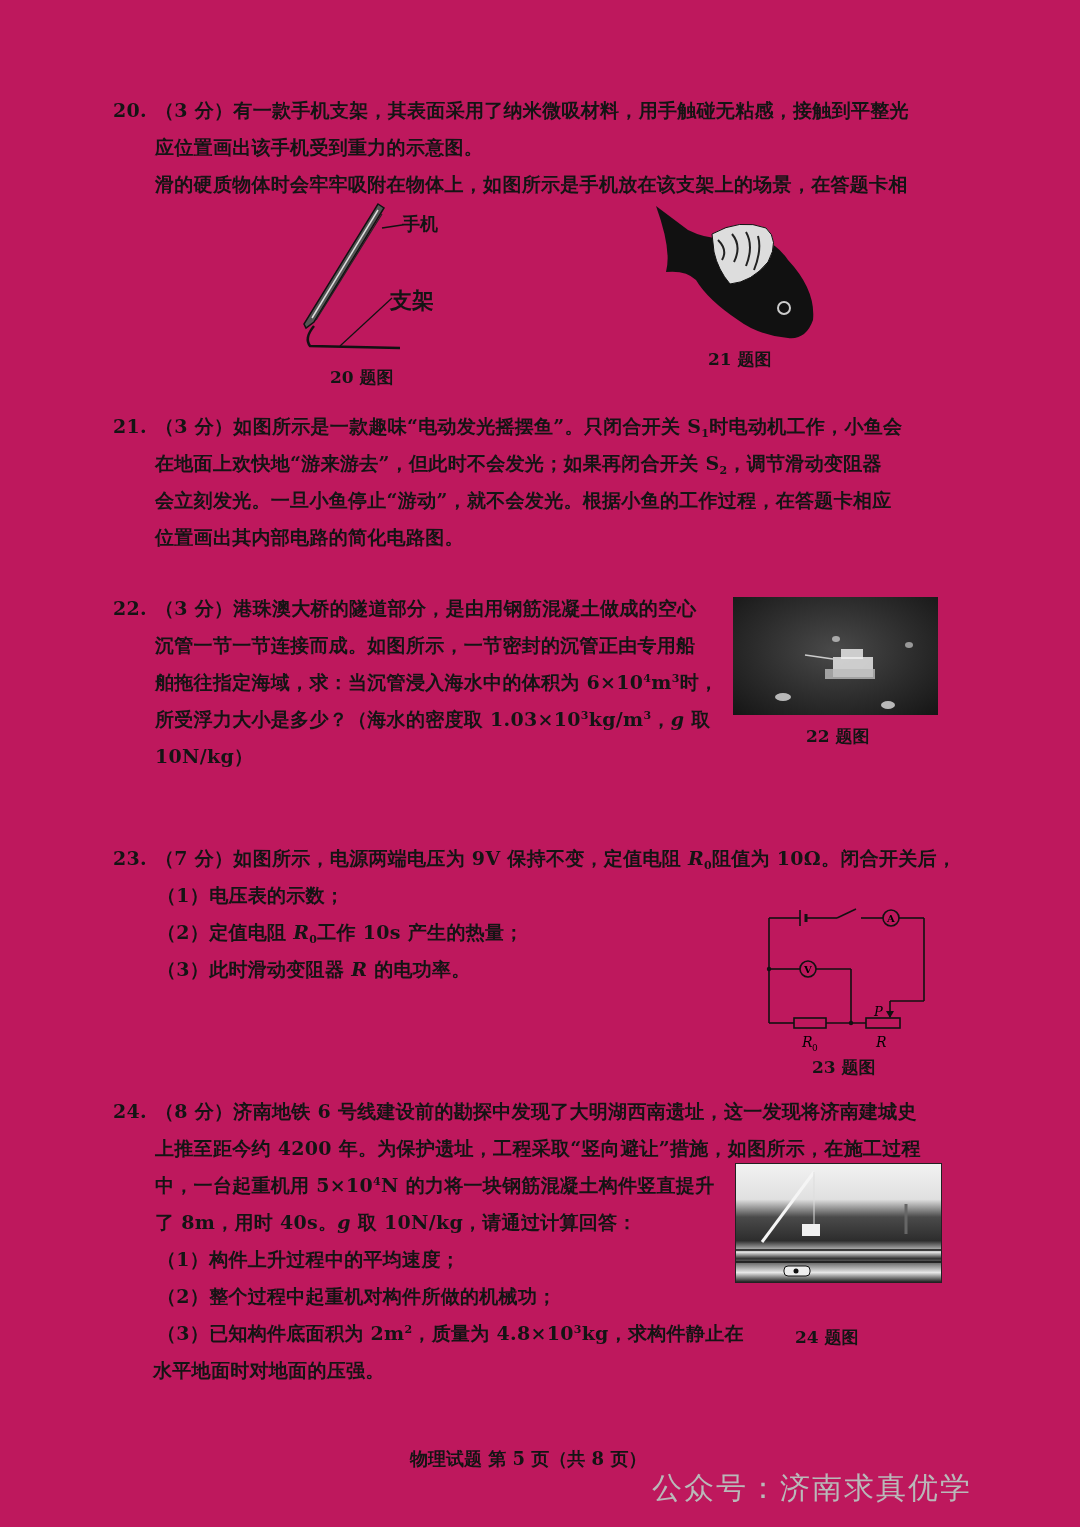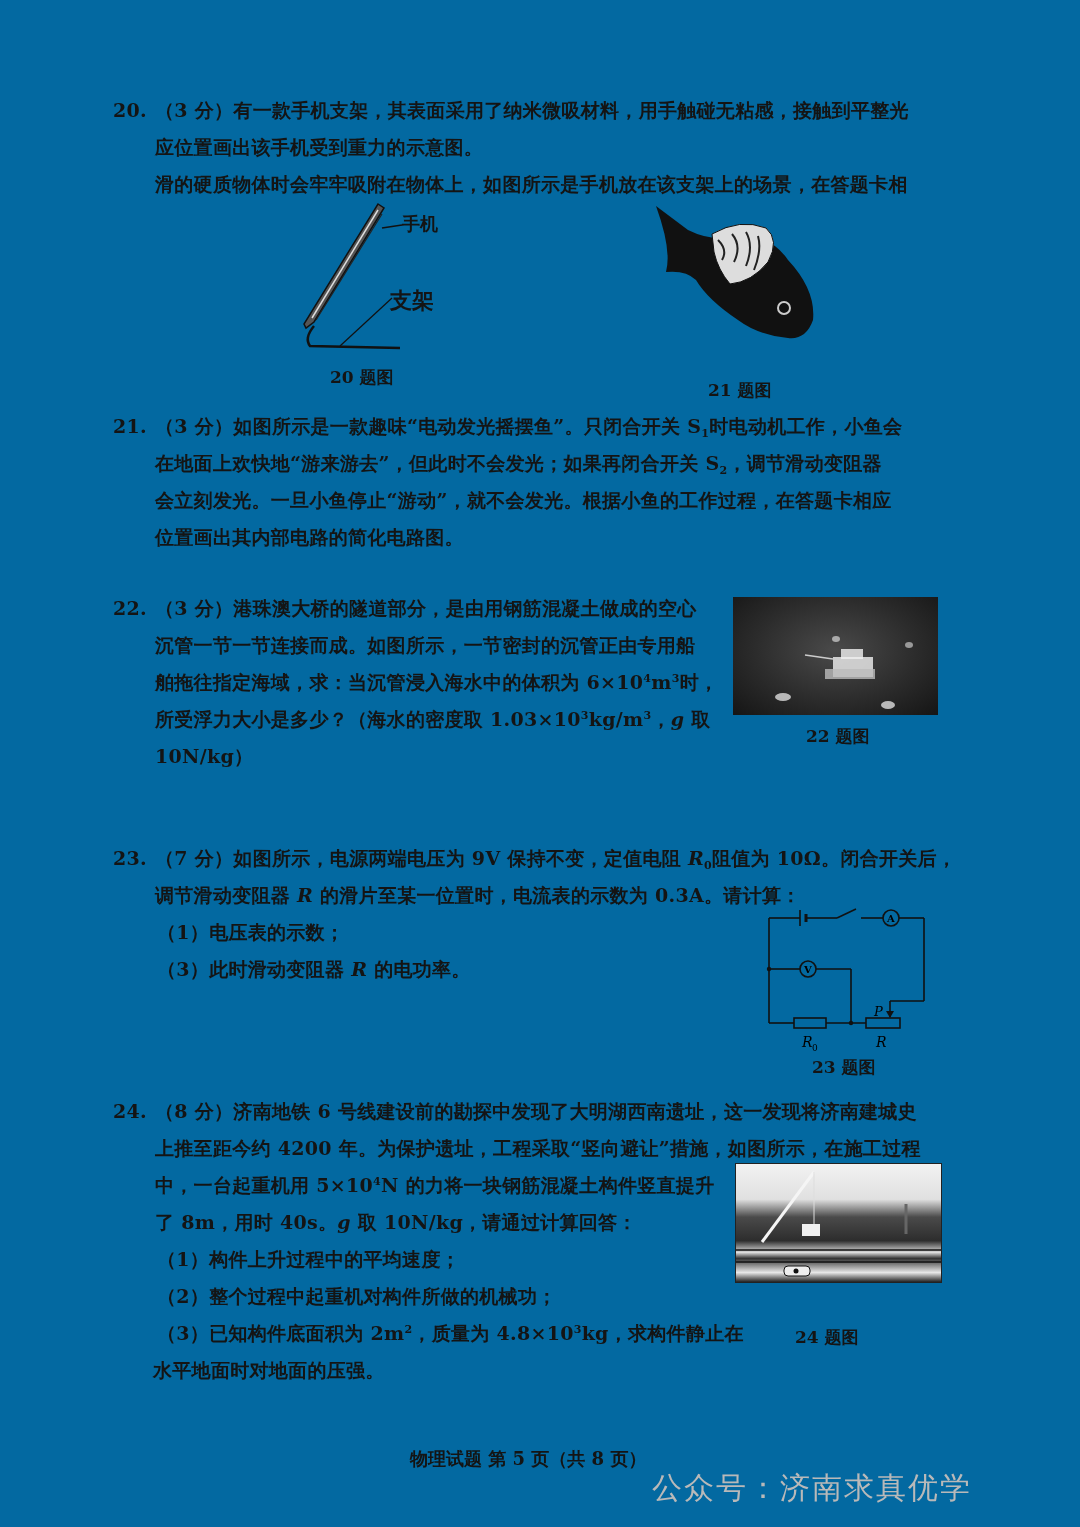--- a/index.html
+++ b/index.html
@@ -12,21 +12,21 @@
       height: 1527px;
       position: relative;
       overflow: hidden;
       font-family: "DejaVu Serif", "Liberation Serif", serif;
       color: #141414;
     }
     .page {
       position: absolute;
       left: 0; top: 0;
       width: 1080px; height: 1527px;
-      background: #0369a1;
+      background: #be185d;
     }
     .q {
       position: absolute;
       font-size: 19px;
       line-height: 37px;
       font-weight: bold;
       letter-spacing: 0.3px;
     }
     .q .num {
       display: inline-block;
@@ -98,21 +98,21 @@
   <div class="fig-caption" style="left:330px; top:366px;">20 题图</div>
 
   <div class="fig" style="left:648px; top:200px; width:175px; height:150px;">
     <svg width="175" height="150" viewBox="0 0 175 150">
       <path d="M8,6 L40,30 Q60,40 80,38 Q120,30 140,60 Q168,90 165,120 Q158,140 140,138 Q110,135 90,120 Q60,100 48,80 Q38,70 18,72 Q24,50 8,6 Z" fill="#111"></path>
       <path d="M64,34 Q92,18 118,28 Q132,40 120,62 Q104,82 82,84 Q70,70 66,52 Z" fill="#ddd" stroke="#111" stroke-width="1"></path>
       <path d="M70,40 Q80,50 74,60 M84,34 Q94,46 86,62 M98,32 Q106,46 98,66 M110,36 Q114,50 106,70" stroke="#222" stroke-width="2" fill="none"></path>
       <circle cx="136" cy="108" r="6" fill="none" stroke="#ccc" stroke-width="2"></circle>
     </svg>
   </div>
-  <div class="fig-caption" style="left:708px; top:379px;">21 题图</div>
+  <div class="fig-caption" style="left:708px; top:348px;">21 题图</div>
 
   <div class="q" style="left:113px; top:408px;">
     <div class="line">
       <span class="num">21.</span><span>（3 分）</span><span>如图所示是一款趣味“电动发光摇摆鱼”。只闭合开关 S</span><sub>1</sub><span>时电动机工作，小鱼会</span>
     </div>
     <div class="line indent">
       <span>在地面上欢快地“游来游去”，但此时不会发光；如果再闭合开关 S</span><sub>2</sub><span>，调节滑动变阻器</span>
     </div>
     <div class="line indent">会立刻发光。一旦小鱼停止“游动”，就不会发光。根据小鱼的工作过程，在答题卡相应</div>
     <div class="line indent">位置画出其内部电路的简化电路图。</div>
@@ -143,25 +143,25 @@
       <ellipse cx="155" cy="108" rx="7" ry="4" fill="#ddd" opacity="0.8"></ellipse>
       <ellipse cx="176" cy="48" rx="4" ry="3" fill="#999"></ellipse>
     </svg>
   </div>
   <div class="fig-caption" style="left:806px; top:725px;">22 题图</div>
 
   <div class="q" style="left:113px; top:840px;">
     <div class="line">
       <span class="num">23.</span><span>（7 分）</span><span>如图所示，电源两端电压为 9V 保持不变，定值电阻 </span><span class="it">R</span><sub>0</sub><span>阻值为 10Ω。闭合开关后，</span>
     </div>
-    <div class="line indent">
-      <span>调节滑动变阻器 </span><span class="it">R</span><span> 的滑片至某一位置时，电流表的示数为 0.3A。请计算：</span>
-    </div>
     <div class="line sub" style="margin-top:0px;">
       <span>（1）</span><span>电压表的示数；</span>
+    </div>
+    <div class="line sub">
+      <span>（2）</span><span>定值电阻 </span><span class="it">R</span><sub>0</sub><span>工作 10s 产生的热量；</span>
     </div>
     <div class="line sub">
       <span>（3）</span><span>此时滑动变阻器 </span><span class="it">R</span><span> 的电功率。</span>
     </div>
   </div>
 
   <div class="fig" style="left:760px; top:905px; width:195px; height:150px;">
     <svg width="195" height="150" viewBox="0 0 195 150">
       <g stroke="#111" stroke-width="1.6" fill="none">
 

